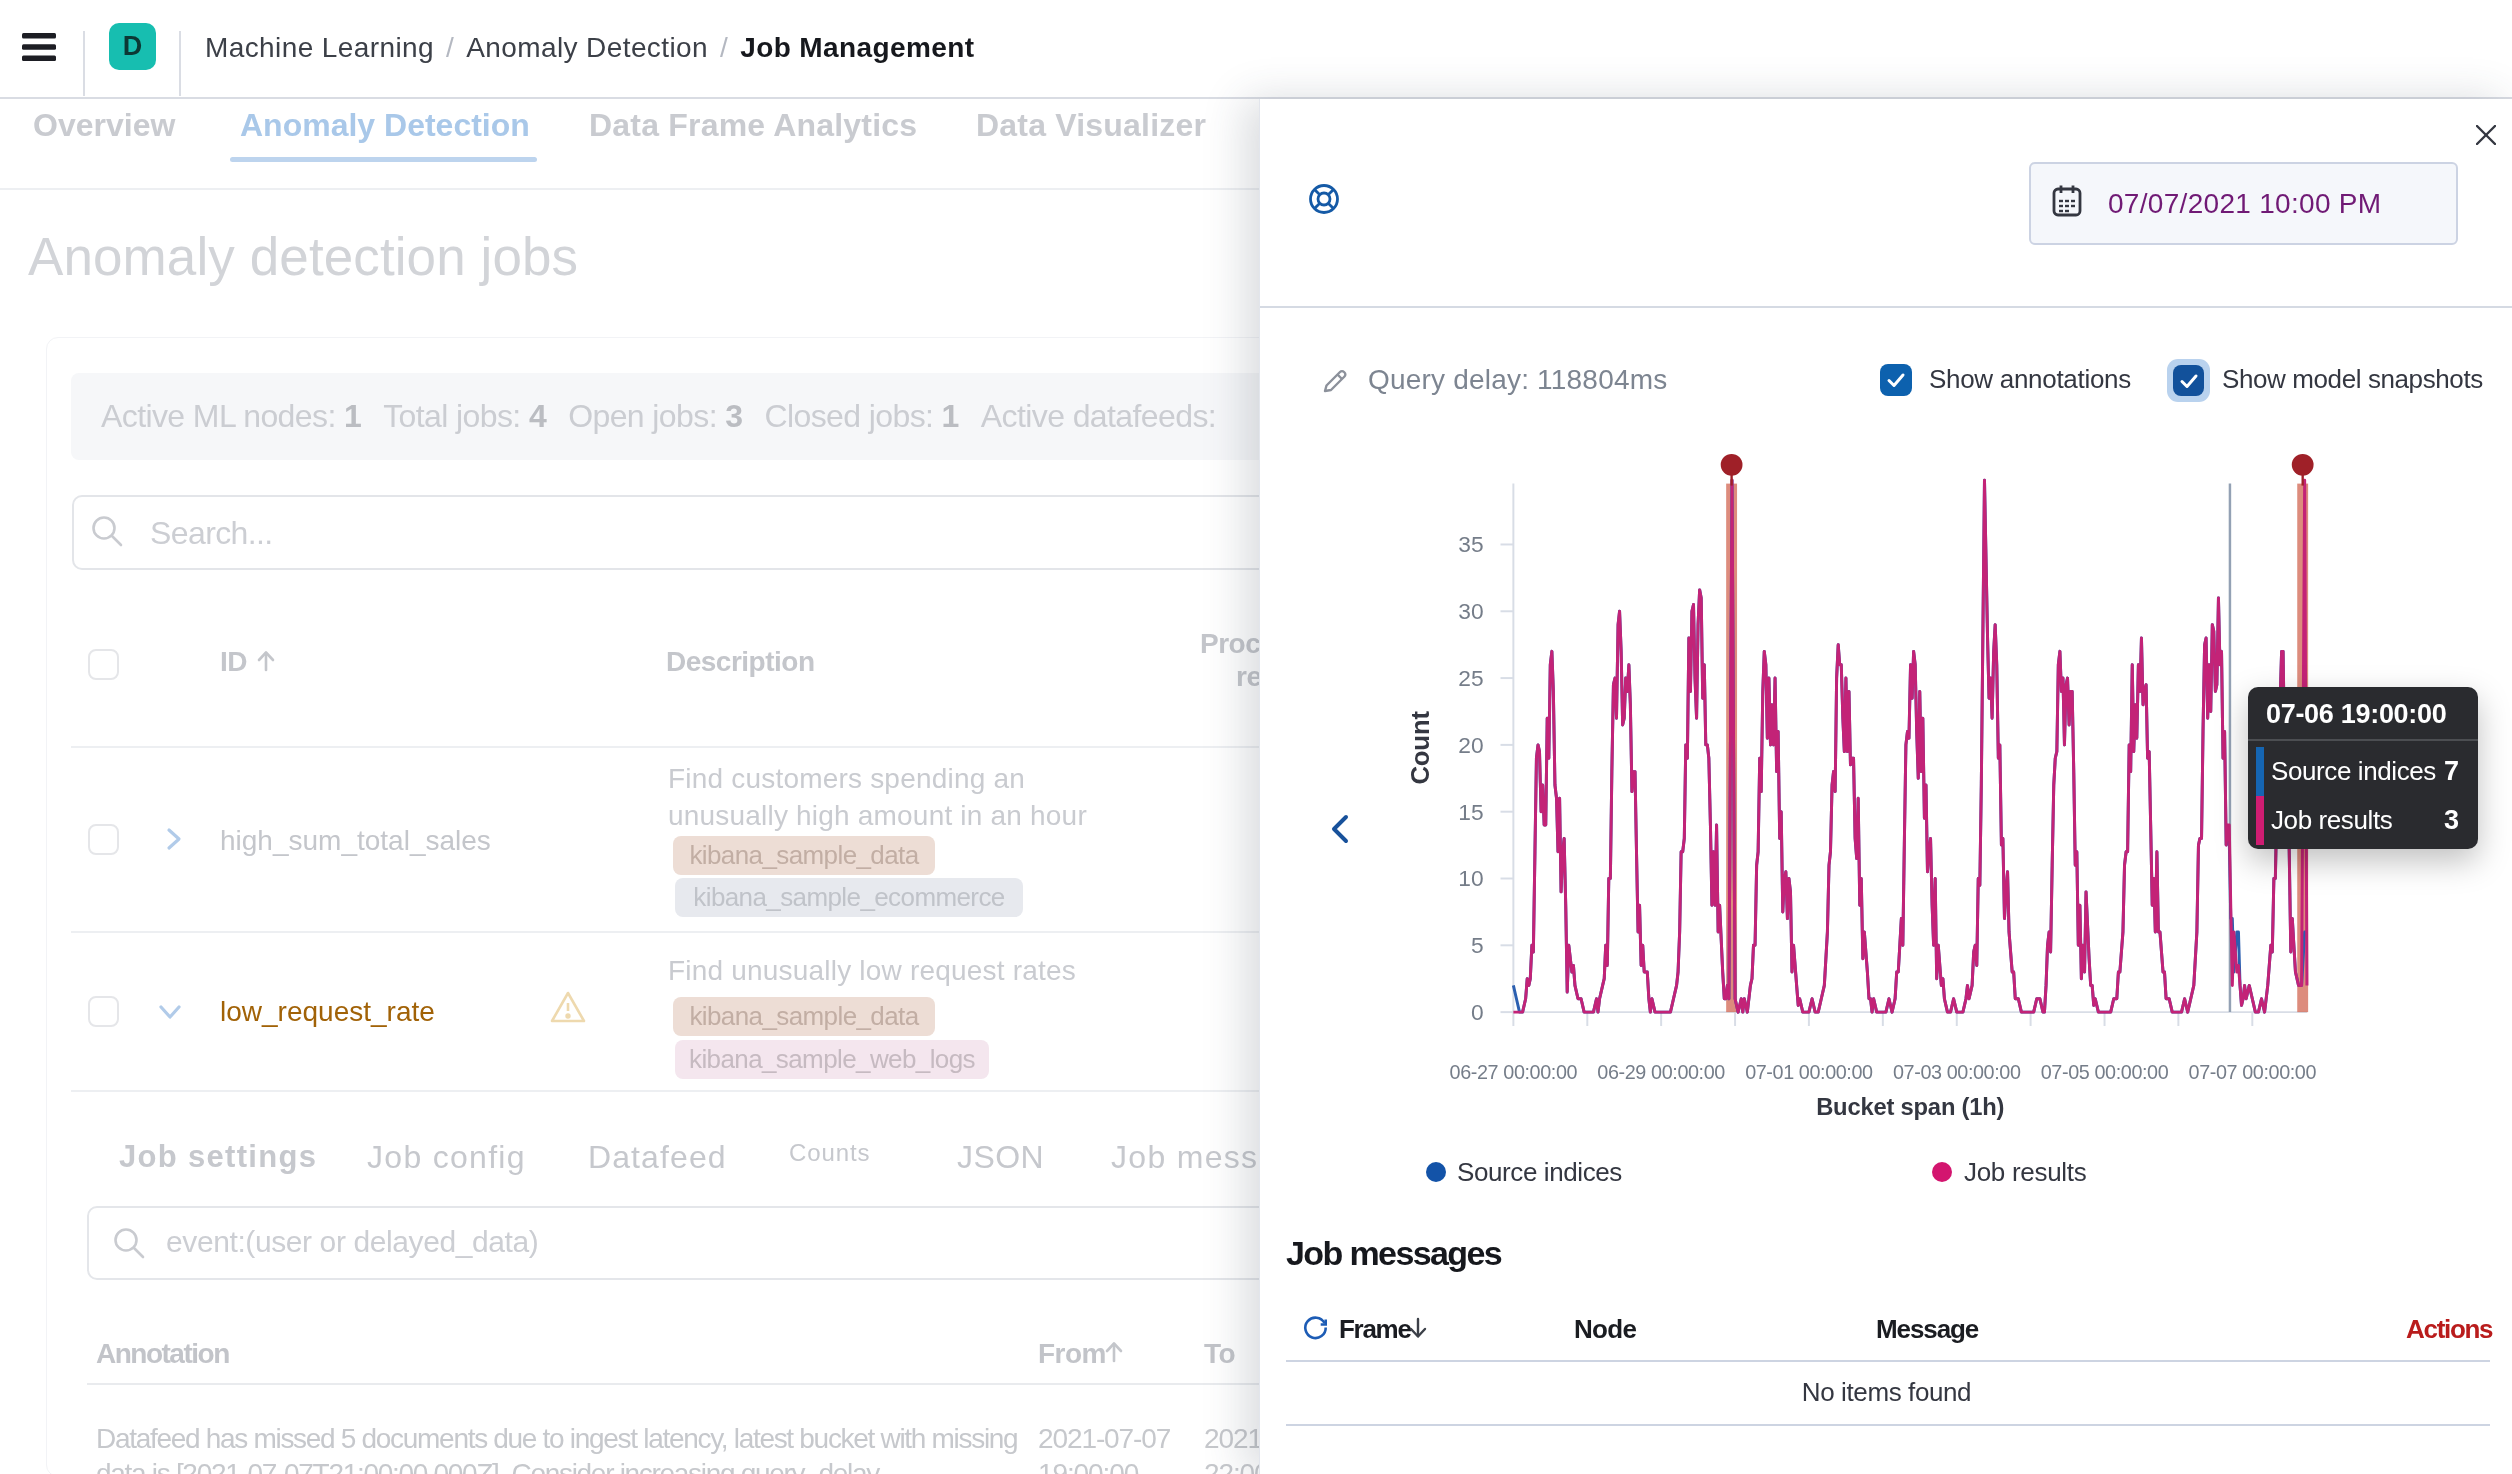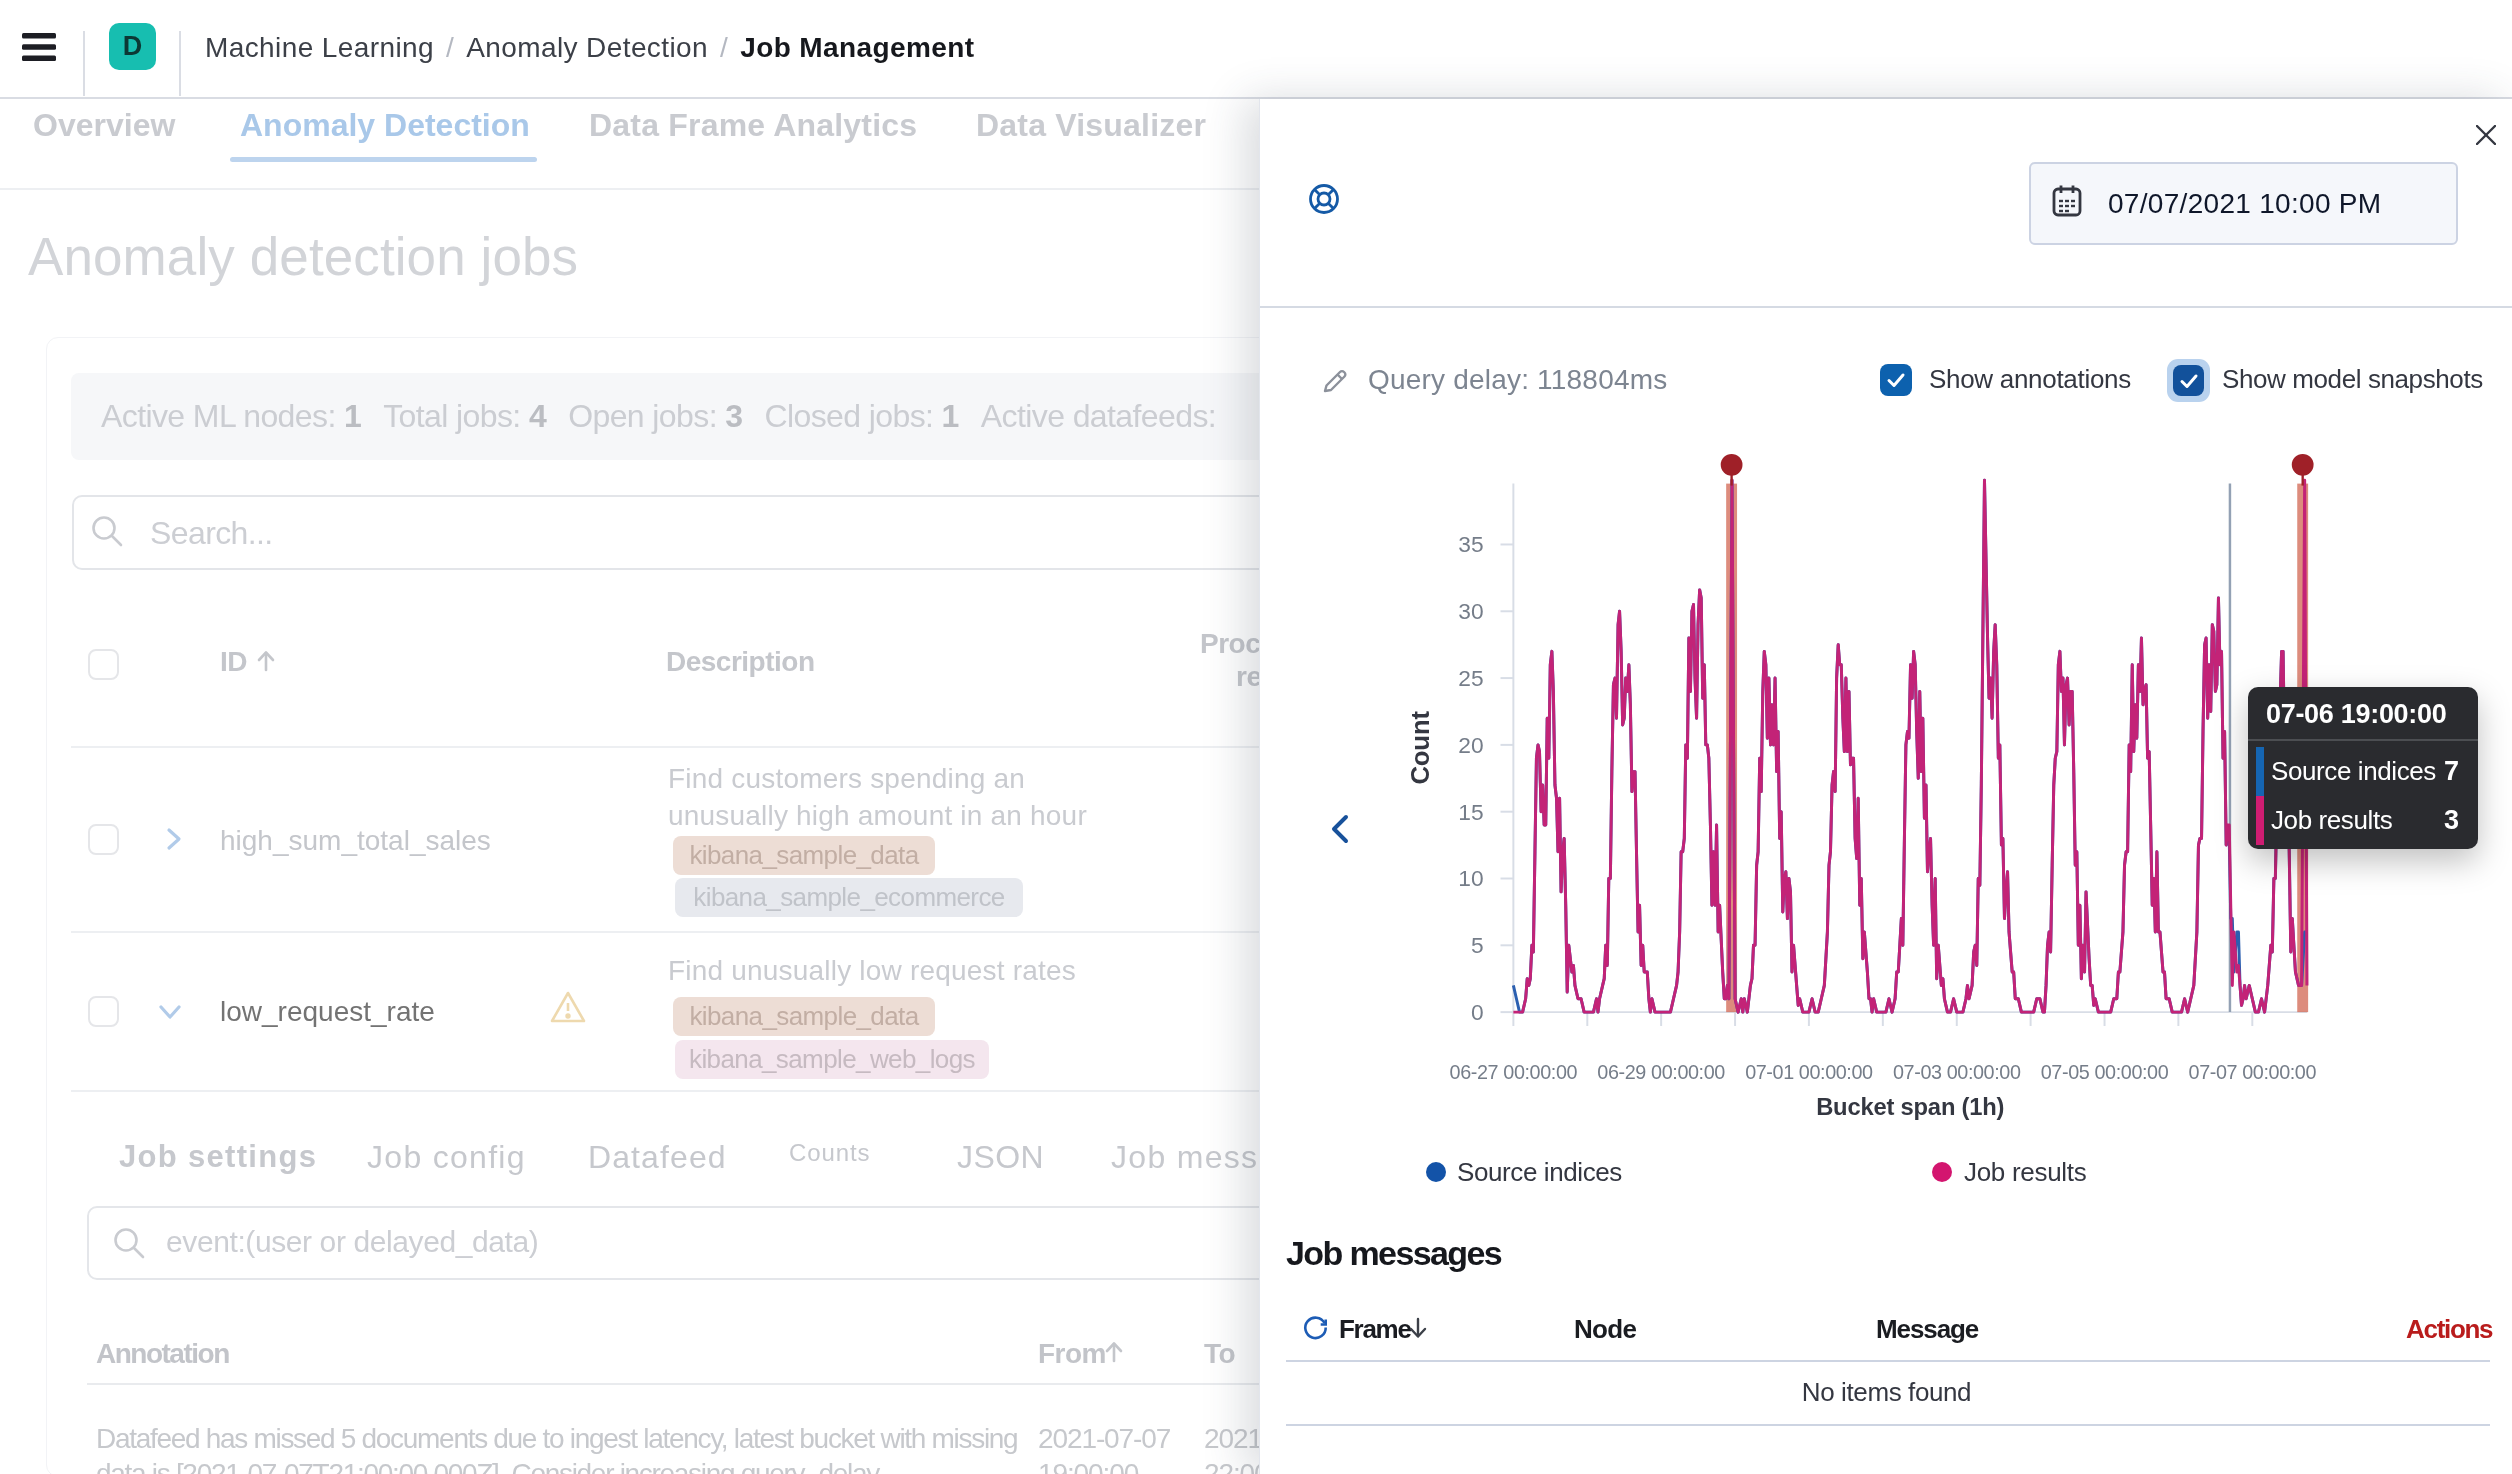--- a/index.html
+++ b/index.html
@@ -84,21 +84,21 @@
 <div class="abs" style="left:668px;top:763px;font-size:28px;letter-spacing:0.2px;color:#c9cbd0;">Find customers spending an</div>
 <div class="abs" style="left:668px;top:800px;font-size:28px;letter-spacing:0.2px;color:#c9cbd0;">unusually high amount in an hour</div>
 <div class="abs row" style="left:673px;top:836px;width:262px;height:39px;background:#edddd5;border-radius:8px;justify-content:center;font-size:26px;letter-spacing:-0.6px;color:#c2aea4;">kibana_sample_data</div>
 <div class="abs row" style="left:675px;top:878px;width:348px;height:39px;background:#e7e9ee;border-radius:8px;justify-content:center;font-size:26px;letter-spacing:-0.6px;color:#c0c3c9;">kibana_sample_ecommerce</div>
 <div class="abs" style="left:71px;top:931px;width:1212px;height:2px;background:#edeff2;"></div>
 
 <div class="abs" style="left:88px;top:996px;width:31px;height:31px;border:2px solid #e5e6e9;border-radius:8px;box-sizing:border-box;"></div>
 <svg class="abs" style="left:156px;top:997px;" width="28" height="28" viewBox="0 0 28 28" fill="none" stroke="#b1cbe9" stroke-width="3.2" stroke-linecap="round" stroke-linejoin="round">
   <polyline points="5,10 14,20 23,10"></polyline>
 </svg>
-<div class="abs" style="left:220px;top:996px;font-size:28px;letter-spacing:0px;color:#737373;">low_request_rate</div>
+<div class="abs" style="left:220px;top:996px;font-size:28px;letter-spacing:0px;color:#a16207;">low_request_rate</div>
 <svg class="abs" style="left:550px;top:990px;" width="36" height="34" viewBox="0 0 36 34" fill="none" stroke="#eed9ae" stroke-width="2.6" stroke-linejoin="round">
   <path d="M18 3 L34 31 L2 31 Z"></path>
   <line x1="18" y1="13" x2="18" y2="21"></line>
     <circle cx="18" cy="26" r="1.4" fill="#eed9ae"></circle>
 </svg>
 <div class="abs" style="left:668px;top:955px;font-size:28px;letter-spacing:0.2px;color:#c9cbd0;">Find unusually low request rates</div>
 <div class="abs row" style="left:673px;top:997px;width:262px;height:39px;background:#edddd5;border-radius:8px;justify-content:center;font-size:26px;letter-spacing:-0.6px;color:#c2aea4;">kibana_sample_data</div>
 <div class="abs row" style="left:675px;top:1040px;width:314px;height:39px;background:#f4e6ee;border-radius:8px;justify-content:center;font-size:26px;letter-spacing:-0.6px;color:#c6bac1;">kibana_sample_web_logs</div>
 <div class="abs" style="left:71px;top:1090px;width:1212px;height:2px;background:#edeff2;"></div>
 
@@ -156,21 +156,21 @@
     <line x1="7" y1="17" x2="11" y2="17"></line>
         <line x1="13" y1="17" x2="17" y2="17"></line>
         <line x1="19" y1="17" x2="23" y2="17"></line>
     <line x1="7" y1="22" x2="11" y2="22"></line>
         <line x1="13" y1="22" x2="17" y2="22"></line>
         <line x1="19" y1="22" x2="23" y2="22"></line>
     <line x1="7" y1="27" x2="11" y2="27"></line>
         <line x1="13" y1="27" x2="17" y2="27"></line>
     </g>
   </svg>
-  <div class="abs row" style="left:848px;top:63px;height:83px;font-size:28px;letter-spacing:0.3px;color:#0f172a;">07/07/2021 10:00 PM</div>
+  <div class="abs row" style="left:848px;top:63px;height:83px;font-size:28px;letter-spacing:0.3px;color:#701a75;">07/07/2021 10:00 PM</div>
   <div class="abs" style="left:0;top:207px;width:1253px;height:2px;background:#d5dae3;"></div>
 
   <svg class="abs" style="left:61px;top:268px;" width="28" height="28" viewBox="0 0 28 28" fill="none" stroke="#8c919b" stroke-width="2.4" stroke-linejoin="round">
     <path d="M4 24 L5.5 18.5 L19 5 a2.8 2.8 0 0 1 4 0 L23.5 5.5 a2.8 2.8 0 0 1 0 4 L10 23 L4 24 Z"></path>
     <line x1="16.5" y1="7.5" x2="21" y2="12"></line>
   </svg>
   <div class="abs row" style="left:108px;top:255px;height:51px;font-size:28px;letter-spacing:0.2px;color:#7d8591;">Query delay: 118804ms</div>
   <div class="abs" style="left:620px;top:265px;width:32px;height:32px;border-radius:8px;background:#0d61ae;"></div>
   <svg class="abs" style="left:624px;top:269px;" width="24" height="24" viewBox="0 0 24 24" fill="none" stroke="#fff" stroke-width="3" stroke-linecap="round" stroke-linejoin="round">
     <polyline points="5,12.5 10,17.5 19,7"></polyline>

